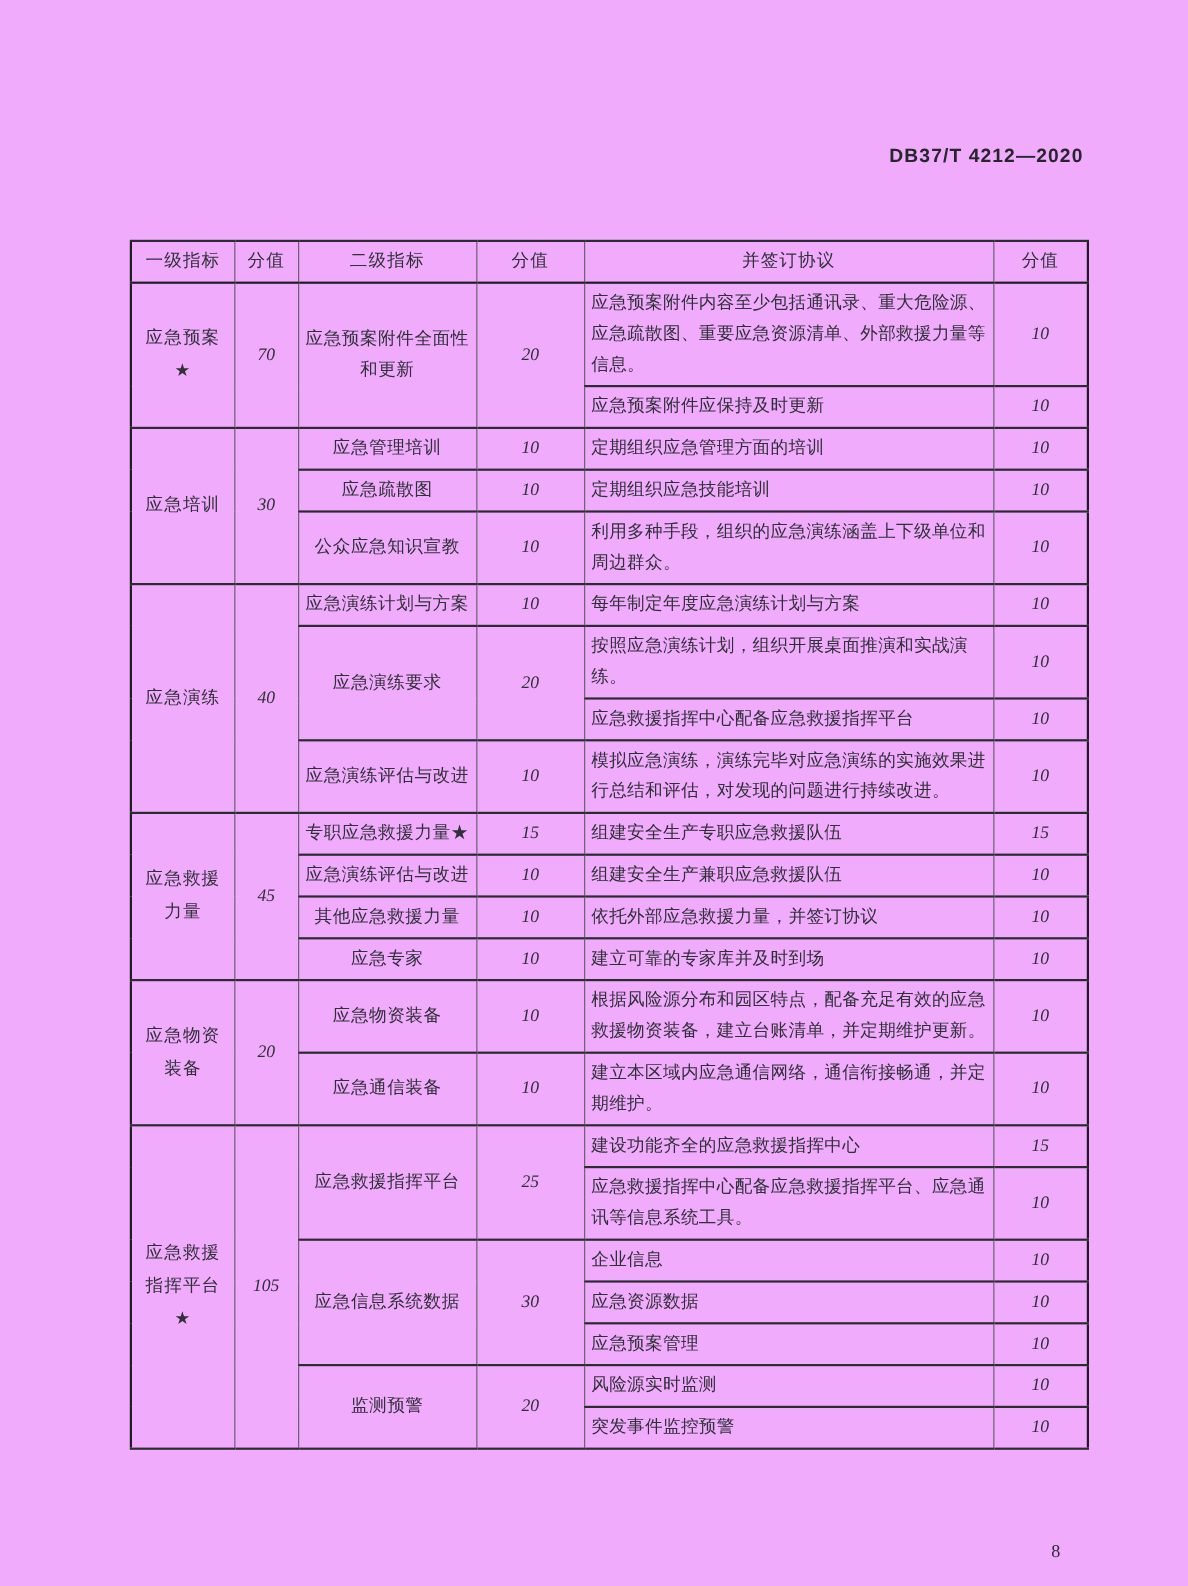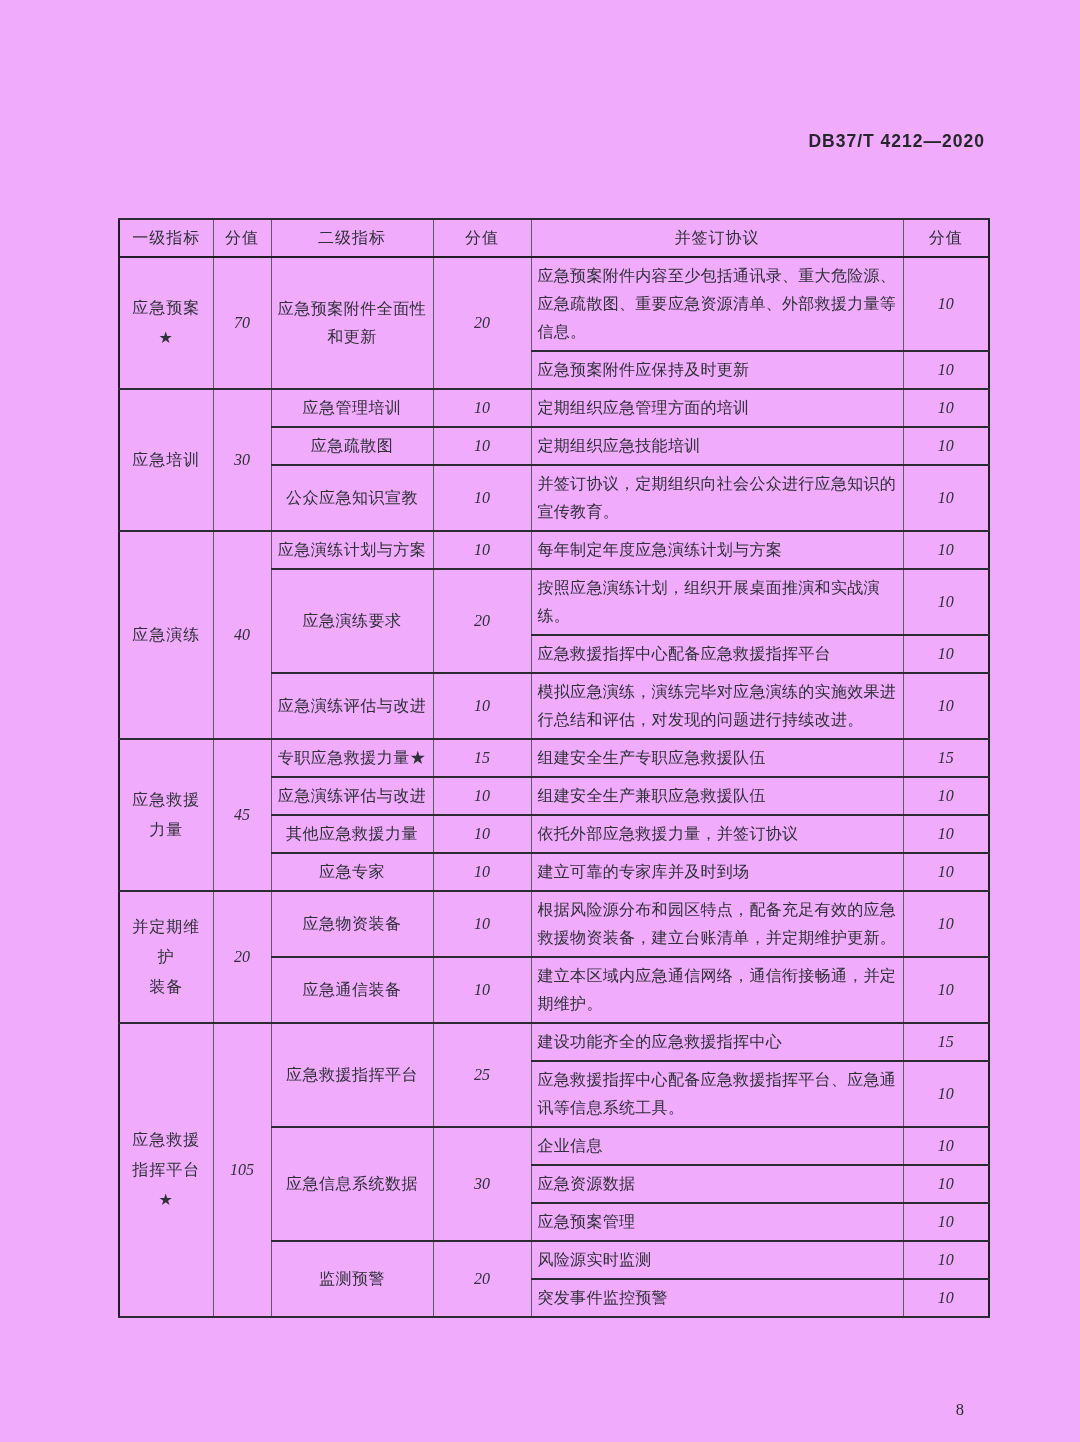--- a/index.html
+++ b/index.html
@@ -142,21 +142,21 @@
         </tr>
         <tr>
           <td class="c-l2" rowspan="1">应急疏散图</td>
           <td class="c-score" rowspan="1">10</td>
           <td class="c-l3">定期组织应急技能培训</td>
           <td class="c-score">10</td>
         </tr>
         <tr>
           <td class="c-l2" rowspan="1">公众应急知识宣教</td>
           <td class="c-score" rowspan="1">10</td>
-          <td class="c-l3">并签订协议，定期组织向社会公众进行应急知识的宣传教育。</td>
+          <td class="c-l3">利用多种手段，组织的应急演练涵盖上下级单位和周边群众。</td>
           <td class="c-score">10</td>
         </tr>
         <tr>
           <td class="c-l1" rowspan="4">
             <div>应急演练</div>
           </td>
           <td class="c-score" rowspan="4">40</td>
           <td class="c-l2" rowspan="1">应急演练计划与方案</td>
           <td class="c-score" rowspan="1">10</td>
           <td class="c-l3">每年制定年度应急演练计划与方案</td>
@@ -202,21 +202,21 @@
           <td class="c-score">10</td>
         </tr>
         <tr>
           <td class="c-l2" rowspan="1">应急专家</td>
           <td class="c-score" rowspan="1">10</td>
           <td class="c-l3">建立可靠的专家库并及时到场</td>
           <td class="c-score">10</td>
         </tr>
         <tr>
           <td class="c-l1" rowspan="2">
-            <div>并定期维护</div>
+            <div>应急物资</div>
             <div>装备</div>
           </td>
           <td class="c-score" rowspan="2">20</td>
           <td class="c-l2" rowspan="1">应急物资装备</td>
           <td class="c-score" rowspan="1">10</td>
           <td class="c-l3">根据风险源分布和园区特点，配备充足有效的应急救援物资装备，建立台账清单，并定期维护更新。</td>
           <td class="c-score">10</td>
         </tr>
         <tr>
           <td class="c-l2" rowspan="1">应急通信装备</td>

